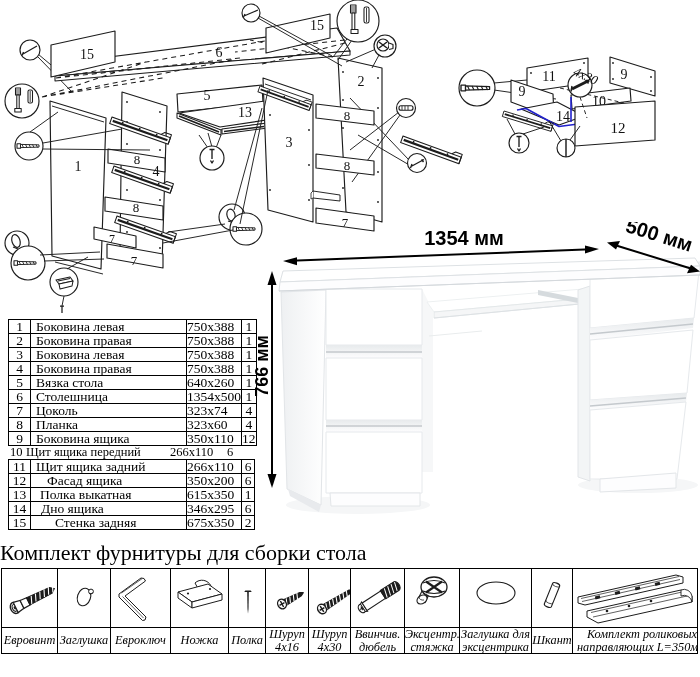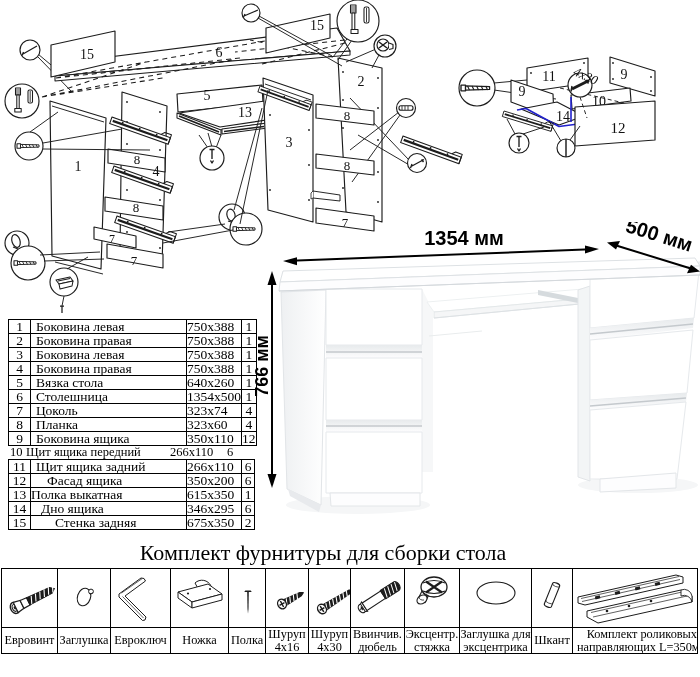--- a/index.html
+++ b/index.html
@@ -7,21 +7,21 @@
        font-family:"Liberation Serif",serif;color:#000;}
   .abs{position:absolute;}
   table{border-collapse:collapse;}
   .pt{font-size:13.5px;line-height:13px;}
   .pt td,.hw td{box-sizing:border-box;}
   .pt td{border:1.5px solid #000;padding:0;height:14px;overflow:hidden;white-space:nowrap;}
   .pt .c1{width:22px;text-align:center;}
   .pt .c2{width:156px;text-align:left;padding-left:5px;}
   .pt .c3{width:55px;text-align:left;}
   .pt .c4{width:13px;text-align:center;}
-  .hw{font-size:12.3px;line-height:12.2px;table-layout:fixed;}
+  .hw{font-size:12.3px;line-height:12.2px;table-layout:fixed;font-style:italic;}
   .hw td{border:1.5px solid #000;padding:0;text-align:center;overflow:hidden;white-space:nowrap;}
   .hw .qty{font-size:17px;height:21px;line-height:19.5px;}
   .hw .nm{height:26px;vertical-align:middle;}
   .hw .ic{height:59px;vertical-align:middle;}
   .hw .ic svg{display:block;margin:0 auto;}
 </style>
 </head>
 <body>
 
 <svg class="abs" style="left:0;top:0" width="700" height="320" viewBox="0 0 700 320">
@@ -417,21 +417,21 @@
           <td class="c4">6</td>
         </tr>
 <tr>
           <td class="c1">12</td>
           <td class="c2" style="padding-left:16px;">Фасад ящика</td>
           <td class="c3">350х200</td>
           <td class="c4">6</td>
         </tr>
 <tr>
           <td class="c1">13</td>
-          <td class="c2" style="padding-left:0;font-family:Liberation Serif, serif;">Полка выкатная</td>
+          <td class="c2" style="padding-left:9px;font-family:Liberation Serif, serif;">Полка выкатная</td>
           <td class="c3">615х350</td>
           <td class="c4">1</td>
         </tr>
 <tr>
           <td class="c1">14</td>
           <td class="c2" style="padding-left:10px;">Дно ящика</td>
           <td class="c3">346х295</td>
           <td class="c4">6</td>
         </tr>
 <tr>
@@ -527,21 +527,21 @@
 <g stroke="#000" stroke-width="2" fill="#000">
 <line x1="363" y1="22.5" x2="444" y2="47.5"></line>
 <polygon points="357,20.5 370,18.9 366,27.4" stroke="none"></polygon>
 <polygon points="450,49.5 437,51.2 441,42.7" stroke="none"></polygon>
 </g>
 
 <text x="409" y="20" transform="rotate(17.5 409 14)" text-anchor="middle" font-family="Liberation Sans, sans-serif" font-size="20" font-weight="bold" fill="#000">500 мм</text>
 </g>
 </svg>
 
-<div class="abs" style="left:0;top:540px;width:646px;text-align:center;font-size:22px;">Комплект фурнитуры для сборки стола</div>
+<div class="abs" style="left:0;top:540px;width:646px;text-align:left;font-size:22px;">Комплект фурнитуры для сборки стола</div>
 
 <div class="abs" style="left:1px;top:568px;">
 <table class="hw" style="width:697px;">
 <colgroup>
         <col style="width:56px">
         <col style="width:53px">
         <col style="width:60px">
         <col style="width:58px">
         <col style="width:37px">
         <col style="width:43px">

